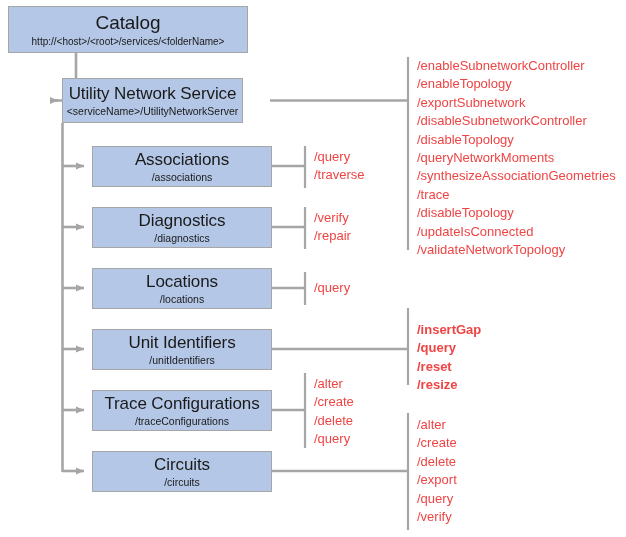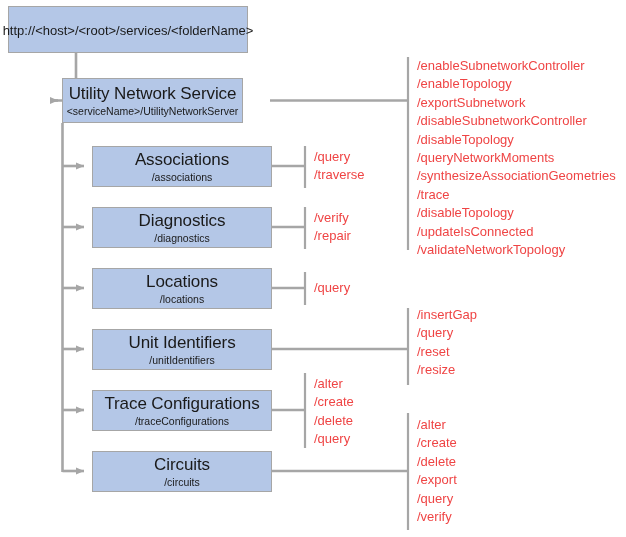--- a/index.html
+++ b/index.html
@@ -54,21 +54,21 @@
     left: 8px;
     top: 6px;
     width: 240px;
     height: 47px;
   }
   #node-catalog .title {
     font-size: 19px;
     line-height: 22px;
   }
   #node-catalog .sub {
-    font-size: 13px;
+    font-size: 10px;
   }
   #node-uns {
     left: 62px;
     top: 78px;
     width: 181px;
     height: 45px;
   }
   #node-uns .title {
     font-size: 17px;
   }
@@ -130,20 +130,21 @@
 
       <path d="M 272,410 L 305,410"></path>
       <path d="M 305,373 L 305,448" stroke-width="2.2"></path>
 
       <path d="M 272,471 L 408,471"></path>
       <path d="M 408,413 L 408,530" stroke-width="2.2"></path>
     </g>
   </svg>
 
   <div class="node" id="node-catalog">
+    <div class="title">Catalog</div>
     <div class="sub">http://&lt;host&gt;/&lt;root&gt;/services/&lt;folderName&gt;</div>
   </div>
 
   <div class="node" id="node-uns">
     <div class="title">Utility Network Service</div>
     <div class="sub">&lt;serviceName&gt;/UtilityNetworkServer</div>
   </div>
 
   <div class="node node-sub" style="top:146px;text-align:center;">
     <div class="title">Associations</div>
@@ -192,21 +193,21 @@
       <span class="op">/query</span>
       <span class="op">/traverse</span>
     </div>
   <div class="ops" style="left:314px; top:209px;">
       <span class="op">/verify</span>
       <span class="op">/repair</span>
     </div>
   <div class="ops" style="left:314px; top:279px;">
       <span class="op">/query</span>
     </div>
-  <div class="ops" style="left:417px; top:306px;">
+  <div class="ops" style="left:417px; top:321px;font-weight:bold;">
       <span class="op">/insertGap</span>
       <span class="op">/query</span>
       <span class="op">/reset</span>
       <span class="op">/resize</span>
     </div>
   <div class="ops" style="left:314px; top:375px;">
       <span class="op">/alter</span>
       <span class="op">/create</span>
       <span class="op">/delete</span>
       <span class="op">/query</span>

